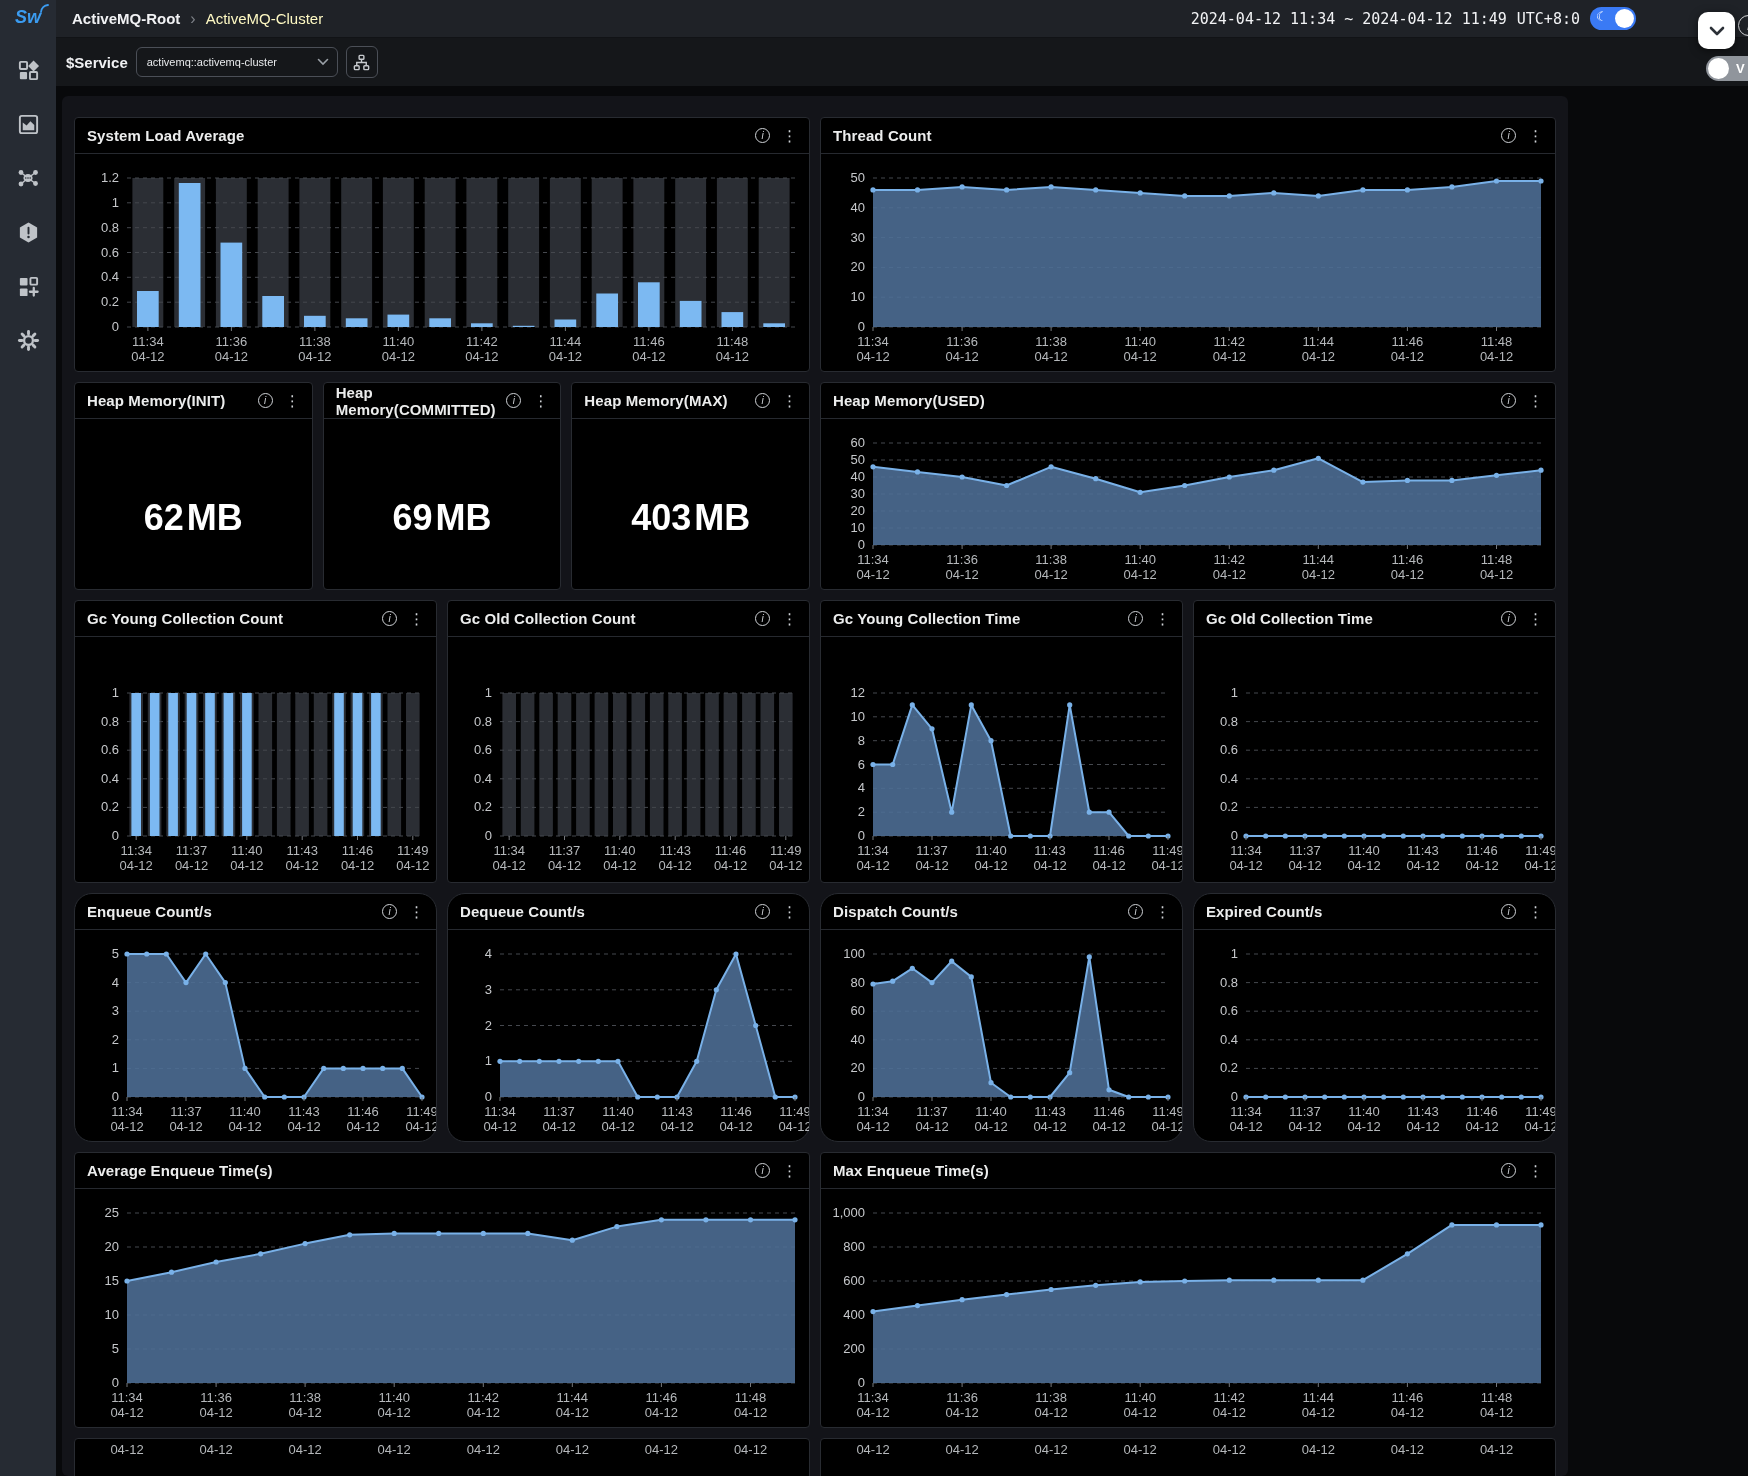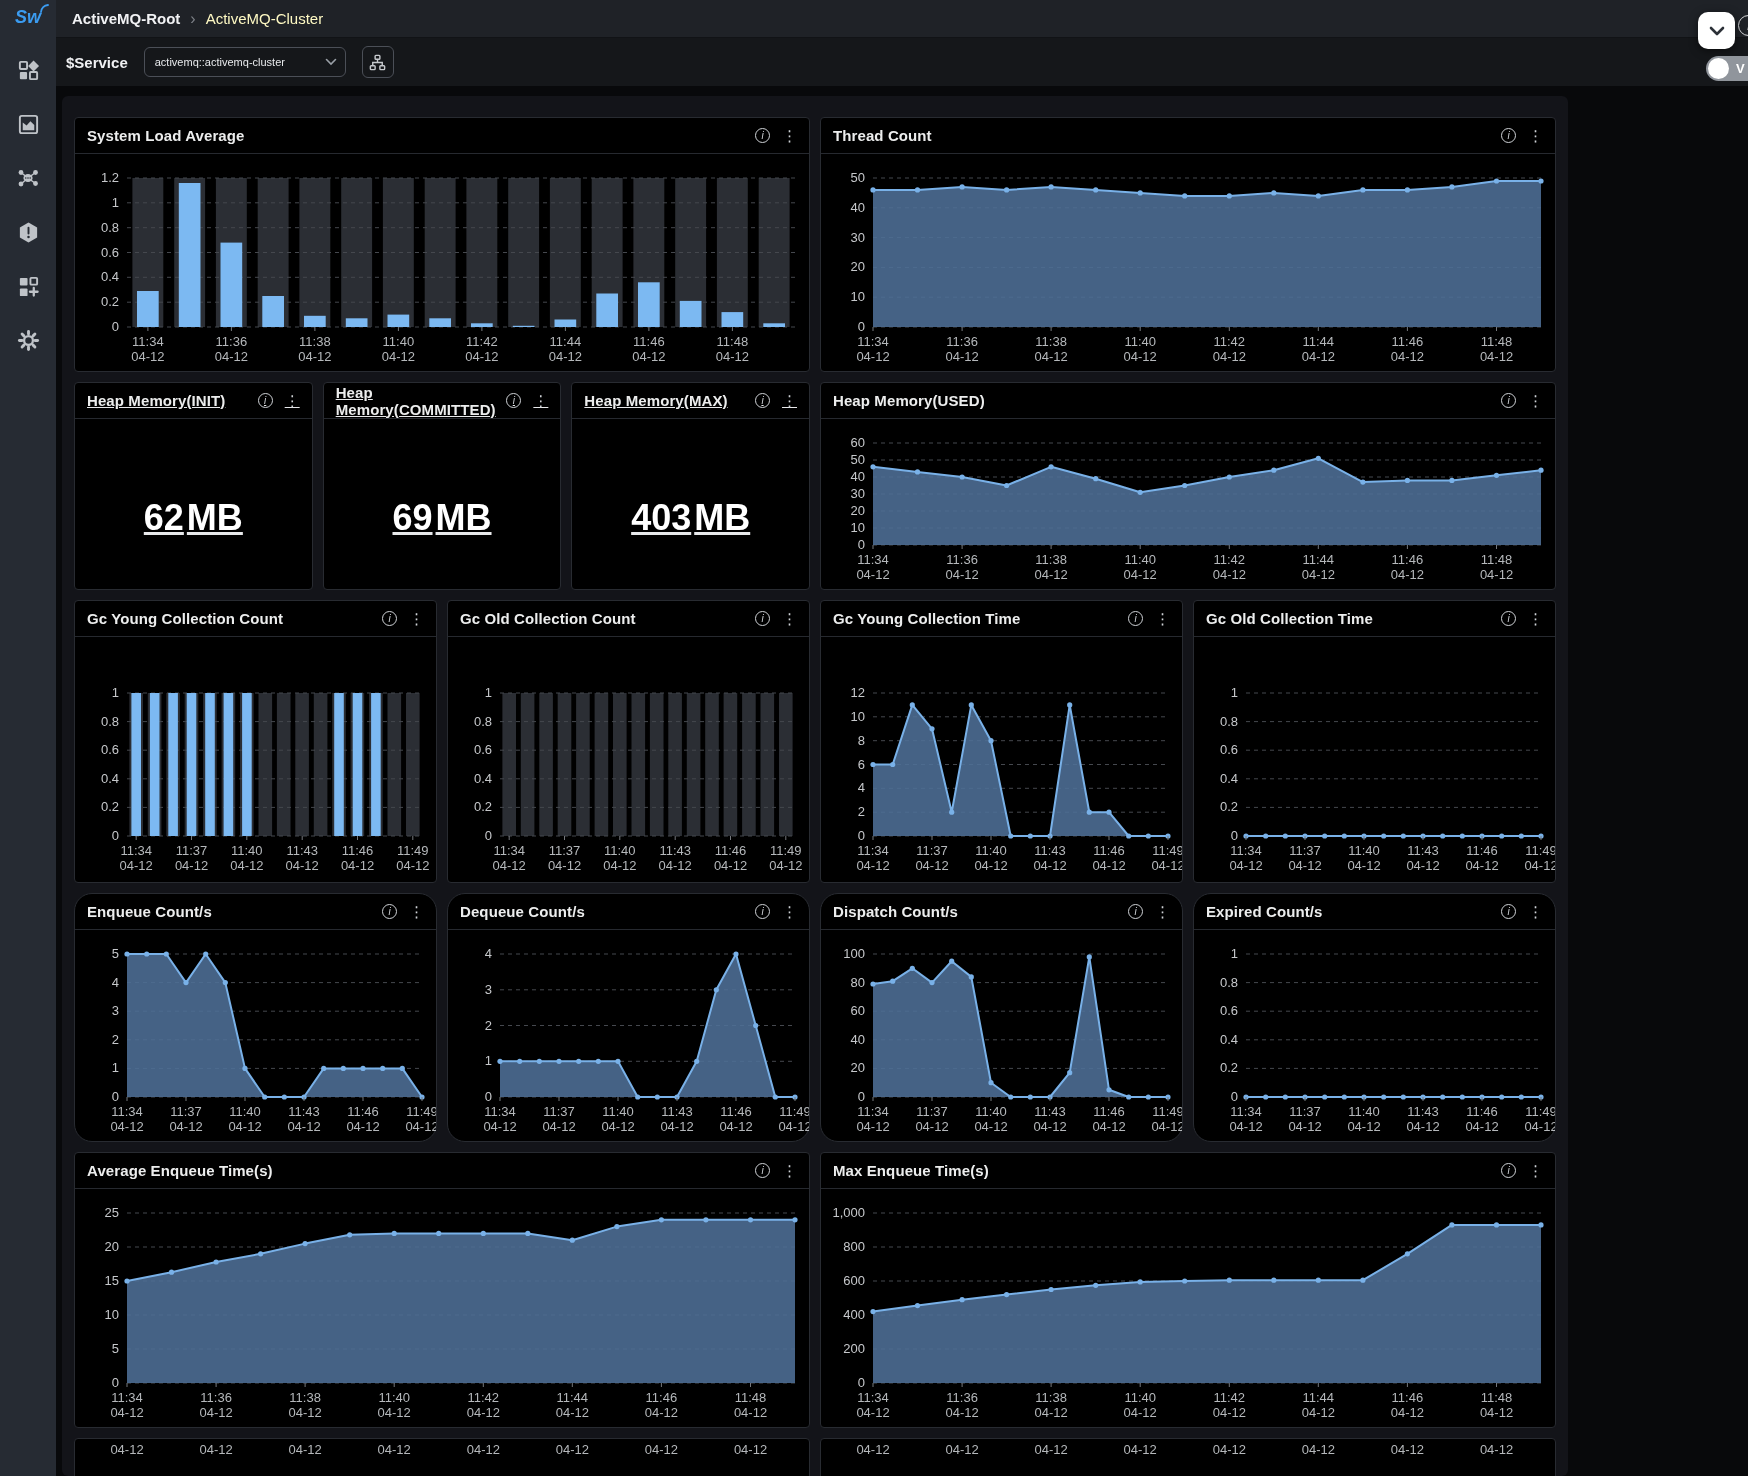--- a/index.html
+++ b/index.html
@@ -52,21 +52,21 @@
   .view-toggle {
     position:absolute; top:56px; right:-22px; width:64px; height:25px; border-radius:13px;
     background:#90959c; display:flex; align-items:center; z-index:30; cursor:pointer;
   }
   .view-toggle .knob { width:21px; height:21px; border-radius:50%; background:#fff; margin-left:2px; }
   .view-toggle .vt-label { color:#fff; font-weight:700; font-size:13px; margin-left:7px; }
 
   
   .toolbar {
     position:absolute; left:56px; right:0; top:38px; height:48px;
-    background:#15171a; display:flex; align-items:center; padding:0 10px; gap:16px; z-index:3;
+    background:#15171a; display:flex; align-items:center; padding:0 10px; gap:8px; z-index:3;
   }
   .service-label { font-size:15px; font-weight:700; color:#f0f1f3; }
   .service-select {
     width:202px; height:30px; border:1px solid #4b4f57; border-radius:6px;
     display:flex; align-items:center; padding:0 8px 0 10px; cursor:pointer; background:#15171a;
   }
   .service-select .sel-text { font-size:11px; color:#e8eaec; flex:1; white-space:nowrap; overflow:hidden; }
   .icon-btn {
     width:32px; height:32px; border:1px solid #4b4f57; border-radius:6px;
     display:flex; align-items:center; justify-content:center; cursor:pointer; background:#15171a;
@@ -84,21 +84,21 @@
 
   .rows { margin-top:21px; }
   .row { display:flex; gap:10px; margin-bottom:10px; }
   .panel {
     background:#000000; border:1px solid #282b31; border-radius:4px;
     display:flex; flex-direction:column; flex:none;
   }
   .half { width:736px; }
   .quarter { width:363px; }
   .cards-group { width:736px; display:flex; gap:10px; flex:none; }
-  .cards-group .panel { flex:1;text-decoration:underline; }
+  .cards-group .panel { flex:1; }
   .h-a { height:255px; } .h-b { height:208px; } .h-c { height:283px;gap:32px; }
   .h-d { height:249px;border-radius:18px; } .h-e { height:276px; } .h-f { height:70px; }
 
   .panel-header {
     height:36px; flex:none; display:flex; align-items:center;
     padding:0 12px; border-bottom:1px solid #26292f;
   }
   .panel-title { font-size:15px; font-weight:700; color:#eceded; letter-spacing:.1px; }
   .panel-actions { margin-left:auto; display:flex; align-items:center; gap:12px; color:#cfd2d6; }
   .info-icon {
@@ -196,20 +196,28 @@
           <line x1="16.81" y1="7.19" x2="18.72" y2="5.28"></line>
       </g>
     </svg>
   </div>
 </aside>
 
 <header class="topbar">
   <span class="crumb-root">ActiveMQ-Root</span>
   <span class="crumb-sep">›</span>
   <span class="crumb-cur">ActiveMQ-Cluster</span>
+  <div class="topbar-right">
+    <span class="time-text">2024-04-12 11:34 ~ 2024-04-12 11:49</span>
+    <span class="tz-text">UTC+8:0</span>
+    <div class="moon-toggle">
+      <span class="moon">☾</span>
+      <span class="knob"></span>
+    </div>
+  </div>
 </header>
 
 <div class="chevron-btn">
   <svg width="16" height="10" viewBox="0 0 16 10">
       <polyline points="2,2 8,8 14,2" fill="none" stroke="#2c3138" stroke-width="2.6" stroke-linecap="round" stroke-linejoin="round"></polyline>
     </svg>
 </div>
 <div class="edge-info">i</div>
 <div class="view-toggle">
   <span class="knob"></span>

